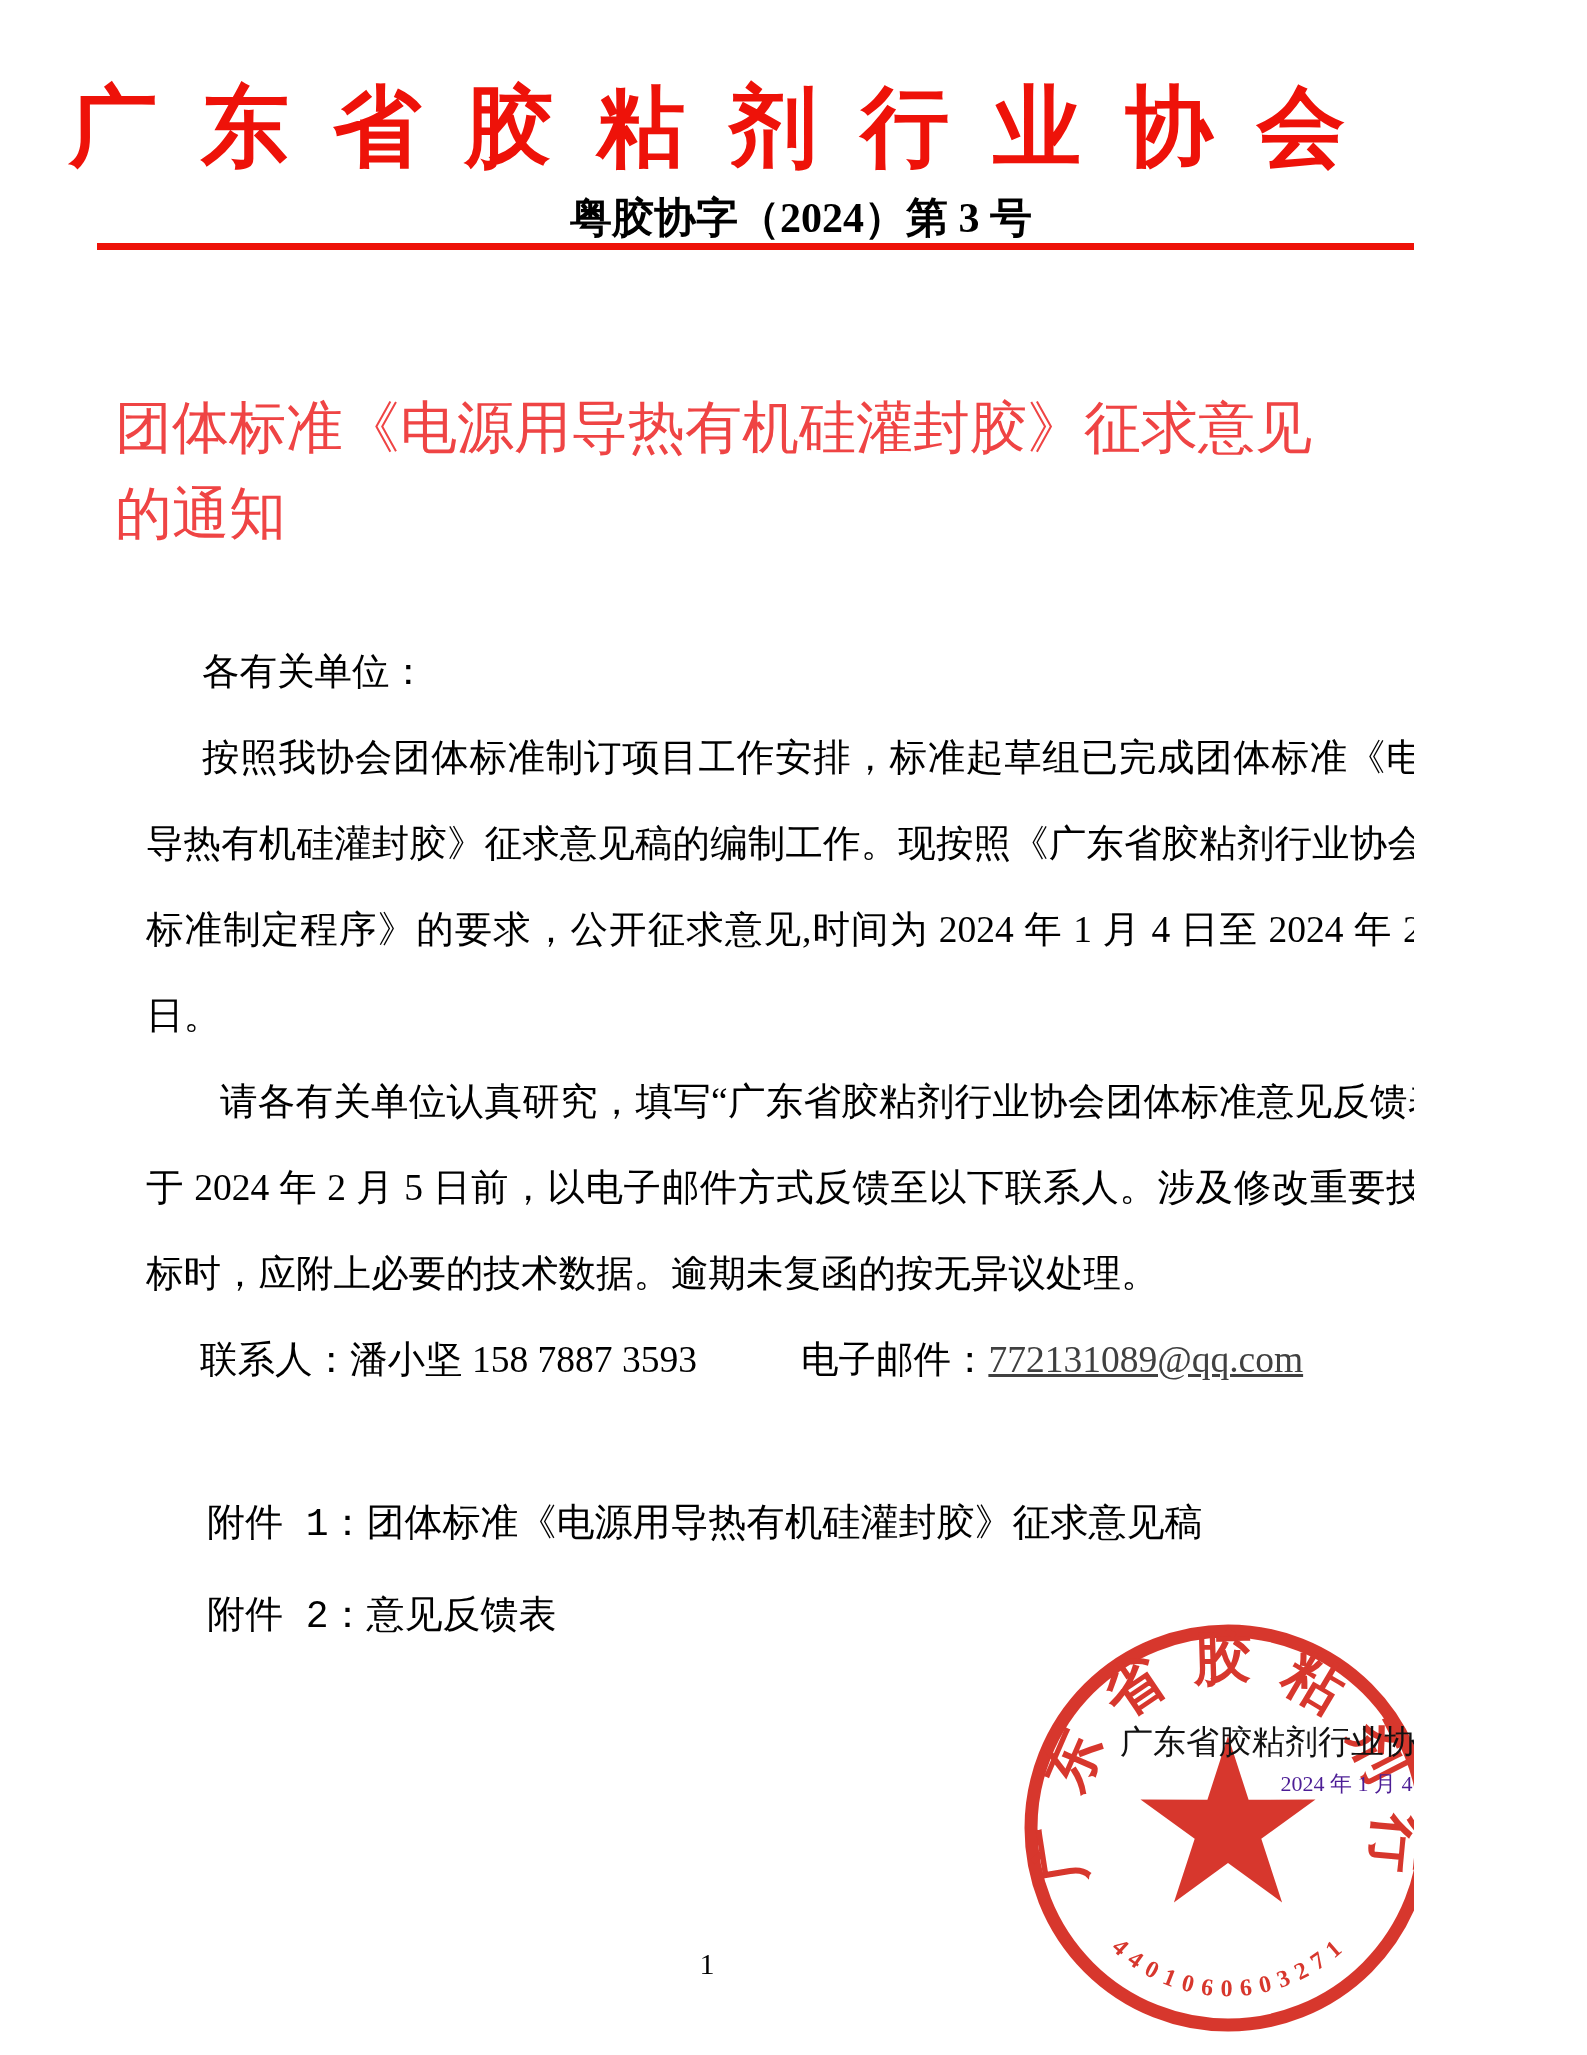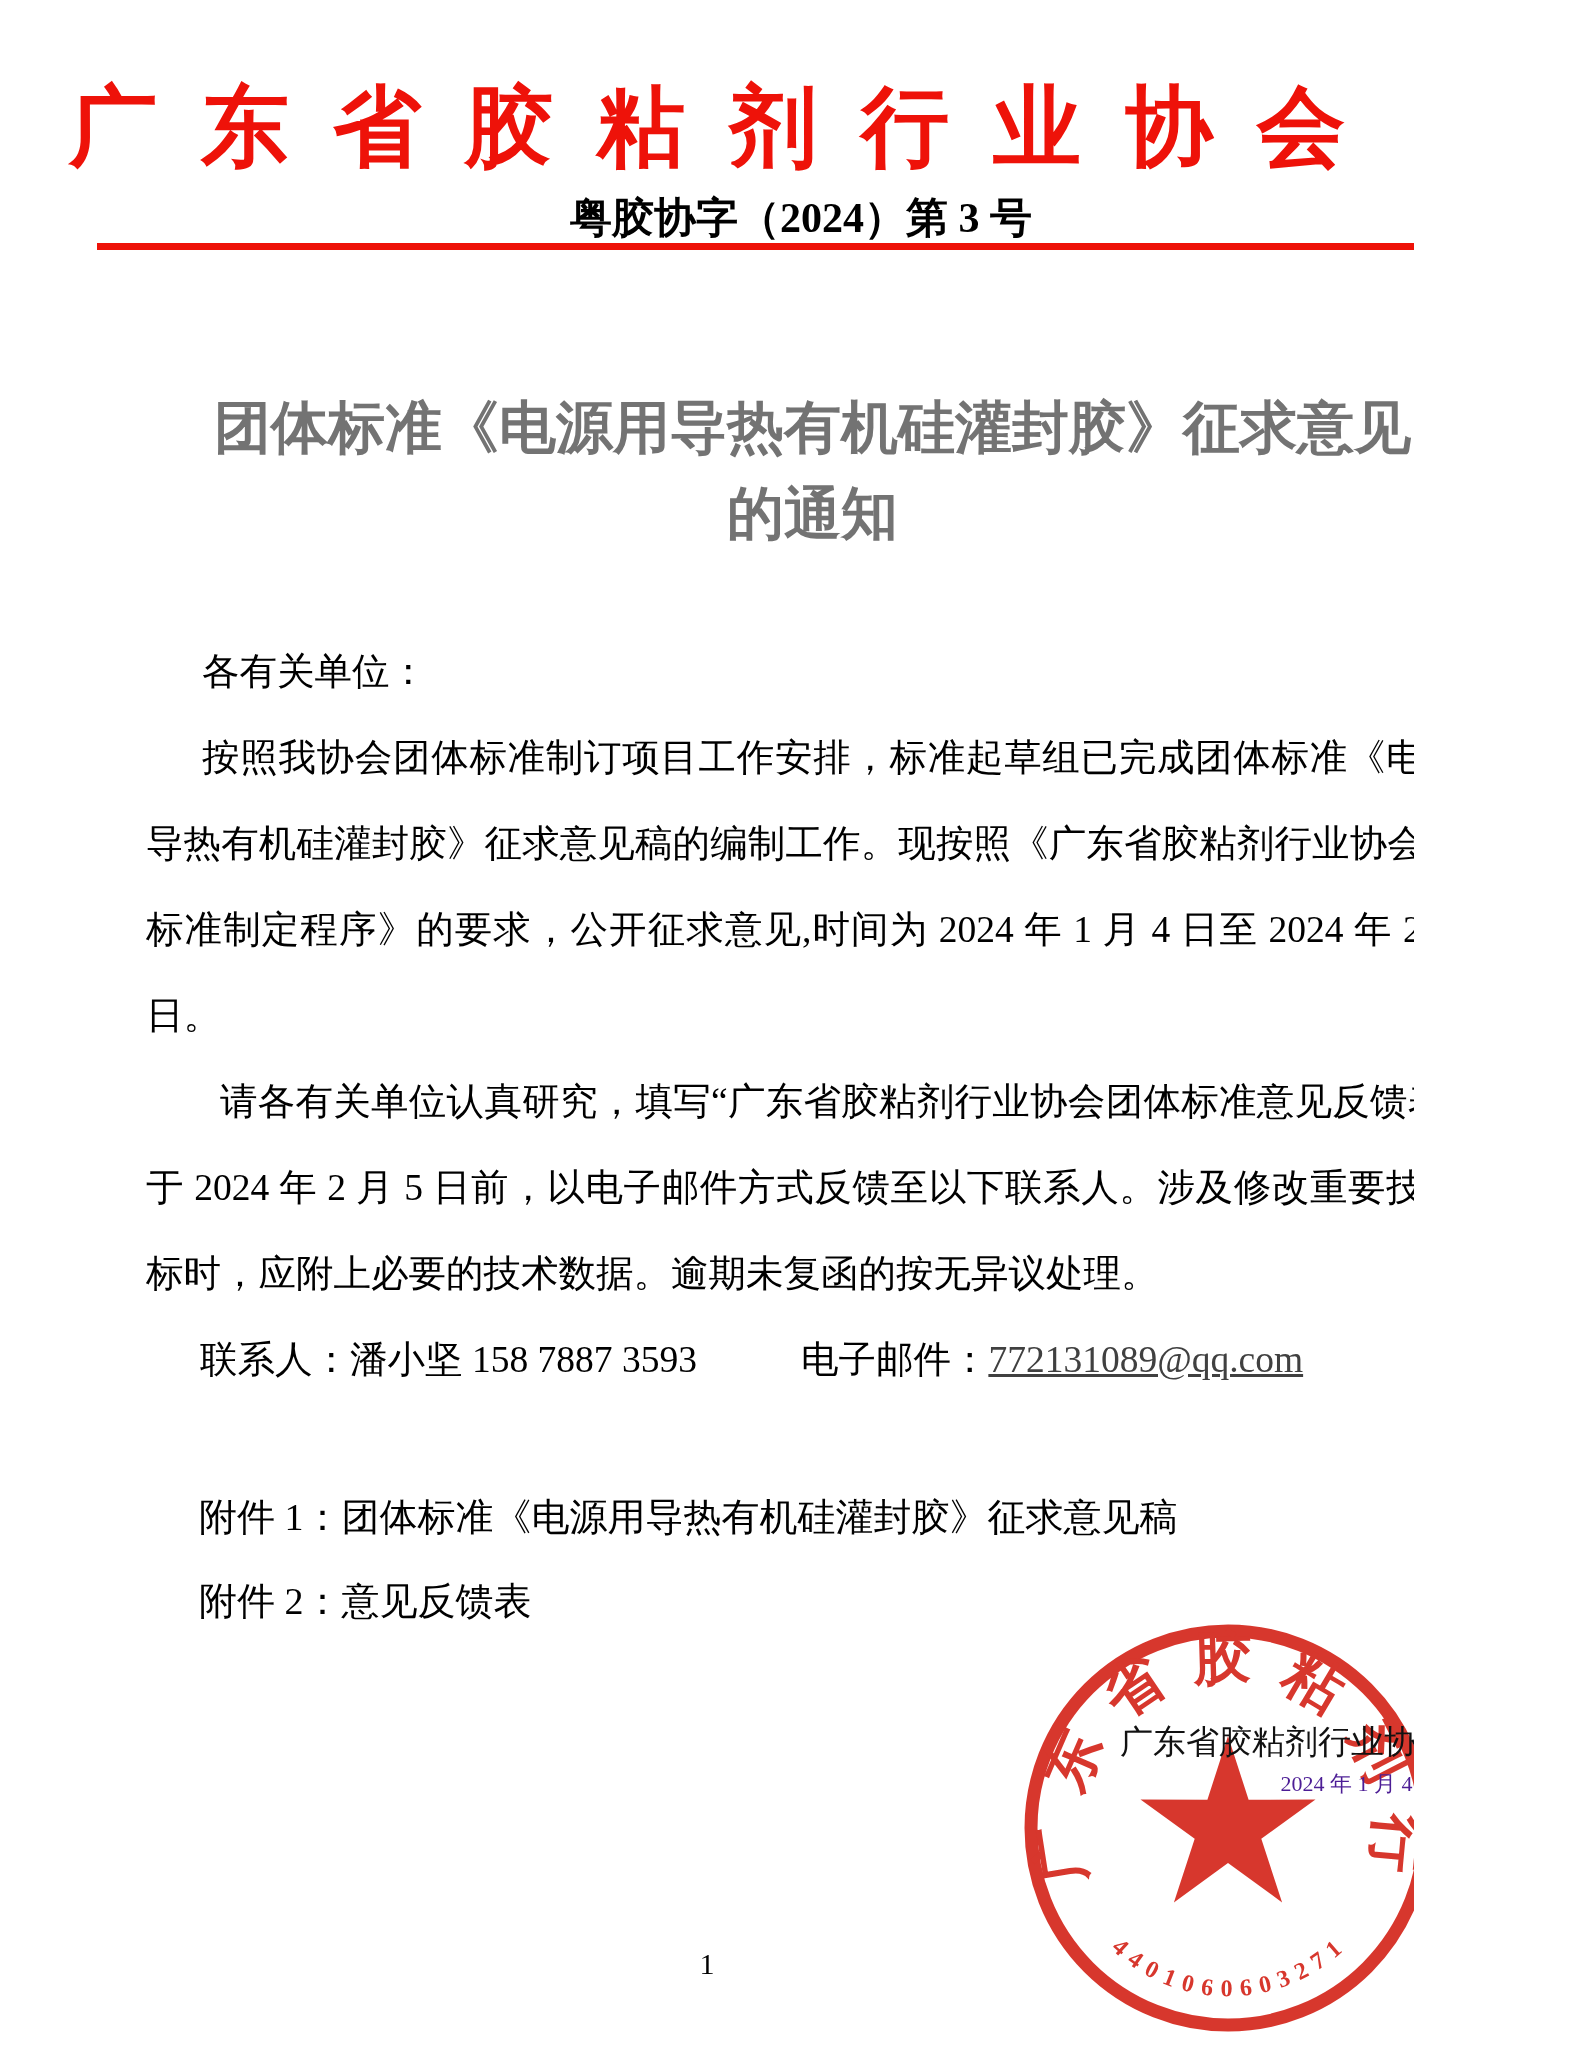--- a/index.html
+++ b/index.html
@@ -16,40 +16,40 @@
     position:absolute; top:192px; left:0; width:100%; box-sizing:border-box;
     padding-left:150px; text-align:center; font-size:42px; line-height:52px;
     font-weight:600; color:#000;margin-left:19px;
   }
   .red-rule {
     position:absolute; left:97px; top:243px; width:1413px; height:7px;
     background:#ee1209;
   }
   .main-title {
     position:absolute; top:384px; left:97px; width:1413px; box-sizing:border-box;
-    padding-left:18px; text-align:center;
-    font-family:"Liberation Sans", sans-serif; font-weight:700;
-    font-size:57px; line-height:86px; color:#737373;
+    padding-left:18px; text-align:left;
+    font-family:"Liberation Sans", sans-serif; font-weight:400;
+    font-size:57px; line-height:86px; color:#ef4444;
   }
   .body-text {
     position:absolute; left:146px; top:629px; width:1354px;
     font-size:37.5px; line-height:86px; text-align:justify; color:#000;
   }
   .body-text p { margin:0; }
   .indent-a { text-indent:56px; }
   .indent-b { text-indent:74px; }
   .indent-c { text-indent:54px; }
   .contact-line { text-align:left; white-space:nowrap; }
   .email-gap { display:inline-block; width:104px; }
   a.email-link { color:#404040; text-decoration:underline; }
   .attachments {
     position:absolute; left:195px; top:1473px; width:1300px;
     font-size:38px; line-height:80px; color:#000;
   }
-  .attachments div { margin:4px; }
+  .attachments div { margin:12px;font-family:Liberation Mono, monospace; }
   .seal-svg { position:absolute; left:1008px; top:1608px; width:440px; height:440px; opacity:0.93; }
   .sig-org {
     position:absolute; top:1722px; left:1120px; width:320px; text-align:center;
     font-size:33px; line-height:40px; color:#111; white-space:nowrap;
   }
   .sig-date {
     position:absolute; top:1764px; left:1205px; width:235px; text-align:right;
     font-size:22px; line-height:40px; color:#4c1d95; white-space:nowrap;
   }
   .page-num {

